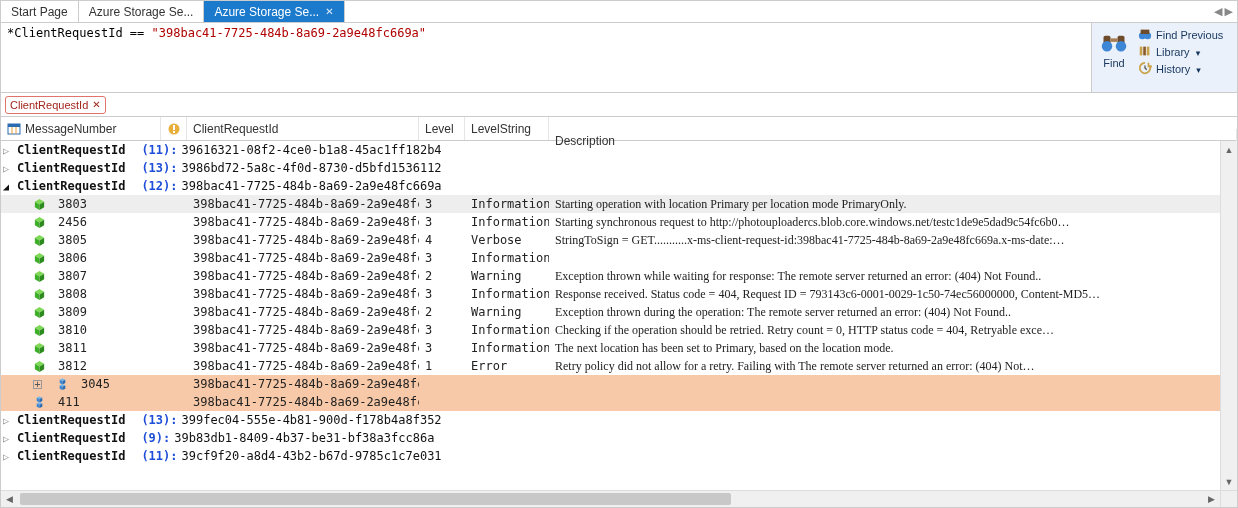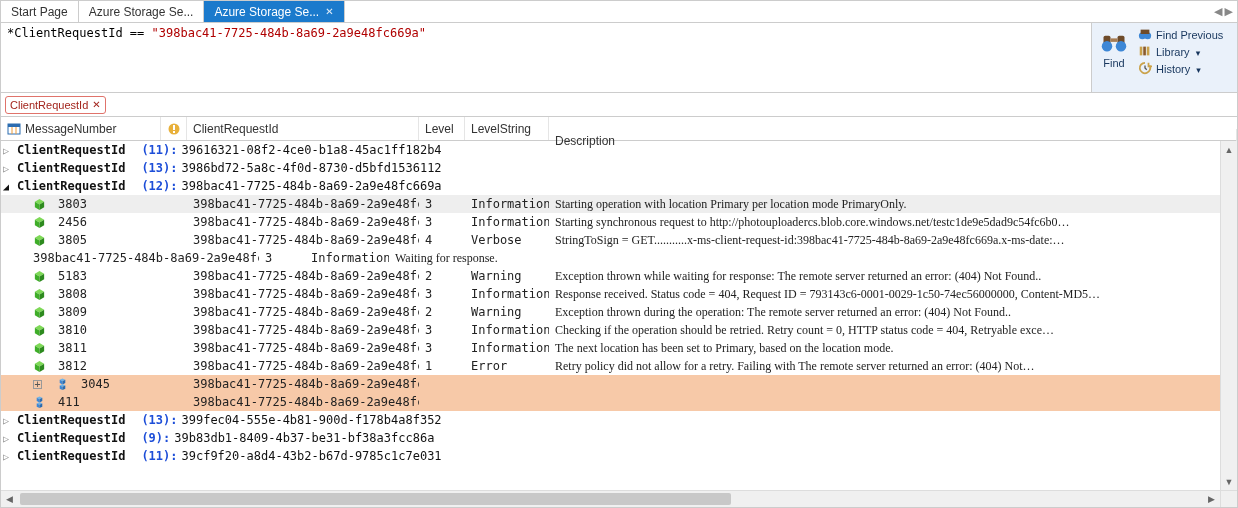--- a/index.html
+++ b/index.html
@@ -296,36 +296,45 @@
             </span>
             <span class="num">3805</span>
           </div>
           <div class="gcell c-blank"></div>
           <div class="gcell c-req">398bac41-7725-484b-8a69-2a9e48fc669a</div>
           <div class="gcell c-lvl">4</div>
           <div class="gcell c-lvls">Verbose</div>
           <div class="gcell c-desc">StringToSign = GET...........x-ms-client-request-id:398bac41-7725-484b-8a69-2a9e48fc669a.x-ms-date:…</div>
         </div>
         <div class="row data">
+          <div class="gcell c-msg">
+            <span class="cube">
+              <svg viewBox="0 0 14 14">
+                <polygon points="2,4 7,1 12,4 7,7" fill="#7ed957"></polygon>
+                <polygon points="2,4 7,7 7,13 2,10" fill="#3fae29"></polygon>
+                <polygon points="12,4 7,7 7,13 12,10" fill="#2d8a1e"></polygon>
+              </svg>
+            </span>
+            <span class="num">3806</span>
+          </div>
           <div class="gcell c-blank"></div>
           <div class="gcell c-req">398bac41-7725-484b-8a69-2a9e48fc669a</div>
           <div class="gcell c-lvl">3</div>
           <div class="gcell c-lvls">Information</div>
-          <div class="gcell c-desc">Waiting for response.</div>
-        </div>
-        <div class="row data">
-          <div class="gcell c-msg">
-            <span class="cube">
-              <svg viewBox="0 0 14 14">
-                <polygon points="2,4 7,1 12,4 7,7" fill="#7ed957"></polygon>
-                <polygon points="2,4 7,7 7,13 2,10" fill="#3fae29"></polygon>
-                <polygon points="12,4 7,7 7,13 12,10" fill="#2d8a1e"></polygon>
-              </svg>
-            </span>
-            <span class="num">5183</span>
+        </div>
+        <div class="row data">
+          <div class="gcell c-msg">
+            <span class="cube">
+              <svg viewBox="0 0 14 14">
+                <polygon points="2,4 7,1 12,4 7,7" fill="#7ed957"></polygon>
+                <polygon points="2,4 7,7 7,13 2,10" fill="#3fae29"></polygon>
+                <polygon points="12,4 7,7 7,13 12,10" fill="#2d8a1e"></polygon>
+              </svg>
+            </span>
+            <span class="num">3807</span>
           </div>
           <div class="gcell c-blank"></div>
           <div class="gcell c-req">398bac41-7725-484b-8a69-2a9e48fc669a</div>
           <div class="gcell c-lvl">2</div>
           <div class="gcell c-lvls">Warning</div>
           <div class="gcell c-desc">Exception thrown while waiting for response: The remote server returned an error: (404) Not Found..</div>
         </div>
         <div class="row data">
           <div class="gcell c-msg">
             <span class="cube">

